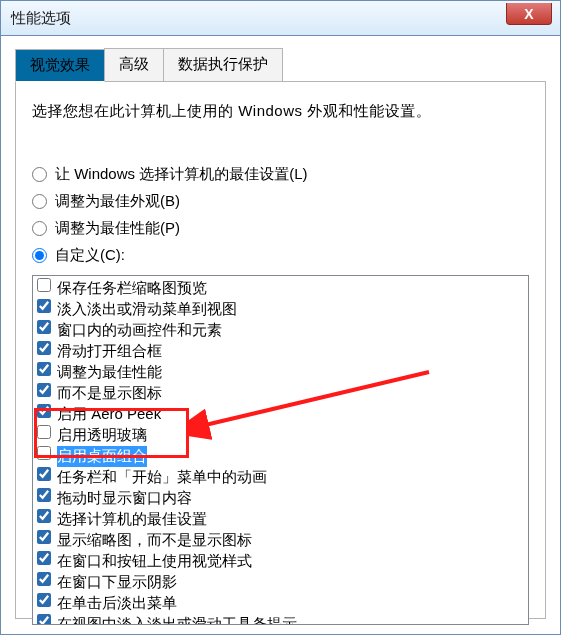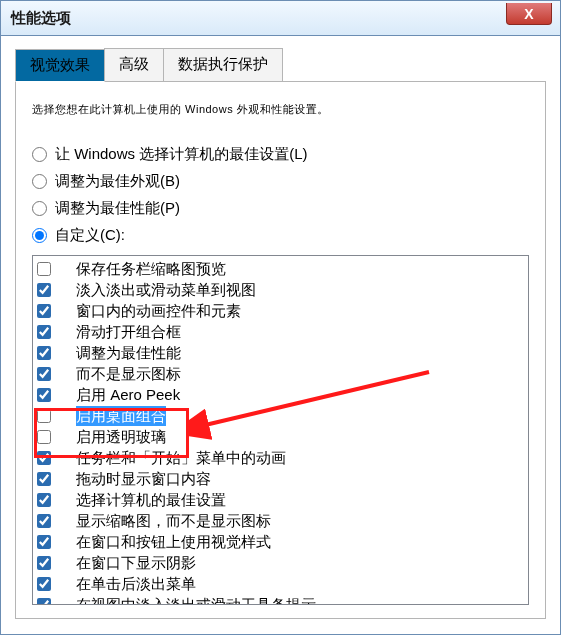--- a/index.html
+++ b/index.html
@@ -22,21 +22,20 @@
       background: linear-gradient(#f1f8ff, #d9eaf9);
       border: 1px solid #6b8db3;
       display: flex;
       align-items: center;
       padding-left: 10px;
       position: relative;
     }
     .titlebar .title {
       font-size: 15px;
       color: #1a1a1a;
-      font-weight: bold;
     }
     .close-btn {
       position: absolute;
       right: 8px;
       top: 2px;
       width: 46px;
       height: 22px;
       background: linear-gradient(#e07a7a, #c33b2f);
       border: 1px solid #8a2a22;
       border-top: none;
@@ -75,21 +74,21 @@
       position: relative;
       top: 1px;
       border-bottom: 1px solid #fff;
     }
     .tabcontent {
       border: 1px solid #b5b5b5;
       border-top: none;
       padding: 20px 16px 16px 16px;
       height: calc(100% - 35px);
     }
-    .intro { margin-bottom: 28px; font-size: 11px; letter-spacing: 0.5px; }
+    .intro { margin-bottom: 44px; font-size: 15px; letter-spacing: 0.5px; }
     .radiogroup { margin-bottom: 10px; }
     .radio-row {
       display: flex;
       align-items: center;
       margin-bottom: 8px;
       font-size: 15px;
     }
     .radio-row input[type=radio] {
       width: 15px;
       height: 15px;
@@ -98,26 +97,24 @@
     .listbox {
       border: 1px solid #828790;
       height: 350px;
       overflow-y: auto;
       margin-top: 4px;
       padding: 2px 2px 2px 4px;
       background: #fff;
     }
     .list-item {
       display: flex;
-      align-items: center;
       height: 21px;
       font-size: 15px;
       font-family: SimSun, "Microsoft YaHei", sans-serif;
       white-space: nowrap;
-      gap: 19px;
     }
     .list-item input[type=checkbox] {
       width: 14px;
       height: 14px;
       margin-right: 6px;
       accent-color: #2b6cb0;
     }
     .list-item .lbl { padding-top: 1px; }
     .list-item.selected .lbl {
       background: #3399ff;
@@ -202,27 +199,27 @@
             <span class="lbl">调整为最佳性能</span>
           </div>
           <div class="list-item">
             <input type="checkbox" checked="" style="">
             <span class="lbl">而不是显示图标</span>
           </div>
           <div class="list-item">
             <input type="checkbox" checked="" style="">
             <span class="lbl">启用 Aero Peek</span>
           </div>
+          <div class="list-item">
+            <input type="checkbox" style="">
+            <span class="lbl">启用透明玻璃</span>
+          </div>
           <div class="list-item selected">
             <input type="checkbox" style="">
             <span class="lbl">启用桌面组合</span>
-          </div>
-          <div class="list-item">
-            <input type="checkbox" style="">
-            <span class="lbl">启用透明玻璃</span>
           </div>
           <div class="list-item">
             <input type="checkbox" checked="" style="">
             <span class="lbl">任务栏和「开始」菜单中的动画</span>
           </div>
           <div class="list-item">
             <input type="checkbox" checked="" style="">
             <span class="lbl">拖动时显示窗口内容</span>
           </div>
           <div class="list-item">

